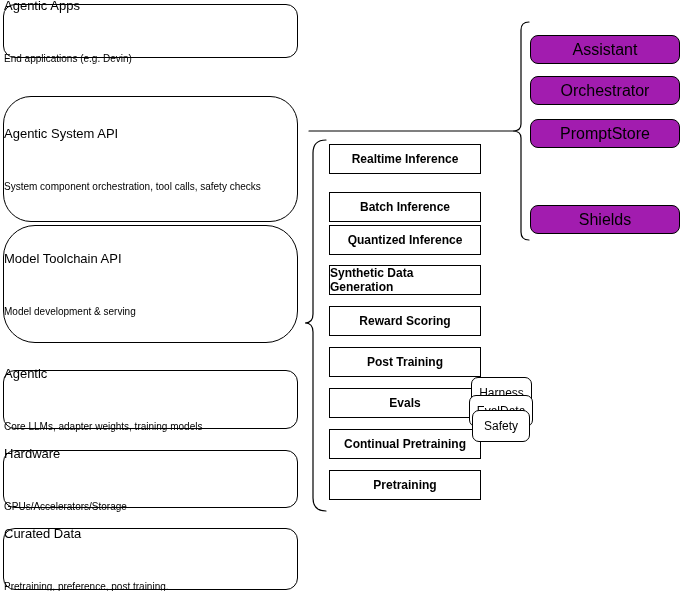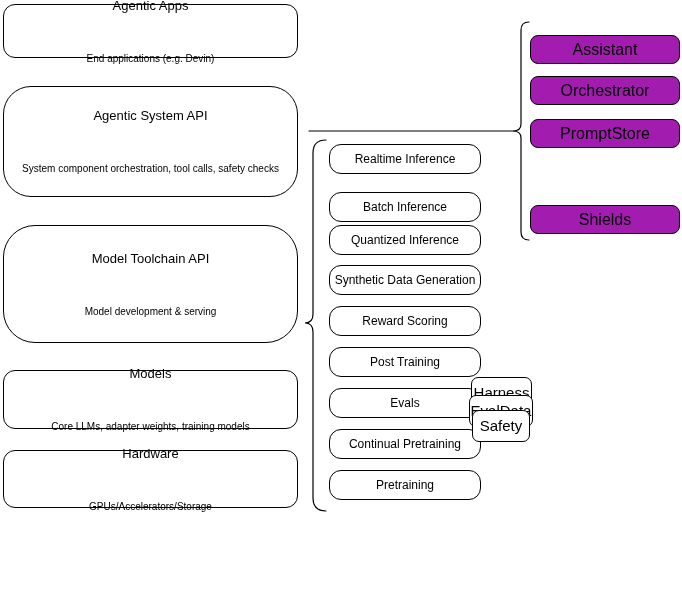--- a/index.html
+++ b/index.html
@@ -8,56 +8,56 @@
     width:682px;height:591px;
     background:#ffffff;
     font-family:"Liberation Sans", sans-serif;
     color:#000;
     overflow:hidden;
   }
   
   .lbox{
     position:absolute;left:3px;width:295px;
     border:1px solid #000;background:#fff;
-    display:flex;flex-direction:column;align-items:center;justify-content:center;
+    display:flex;flex-direction:column;align-items:flex-start;justify-content:center;
     text-align:center;gap:4px;box-sizing:border-box;
   }
   .lbox .title{font-size:13px;line-height:14px;}
   .lbox .subtitle{font-size:10px;line-height:11px;margin-top:36px;}
   #lb0{top:4px;height:54px;border-radius:12px;}
-  #lb1{top:86px;height:111px;border-radius:28px;}
+  #lb1{top:96px;height:126px;border-radius:28px;}
   #lb2{top:225px;height:118px;border-radius:32px;}
   #lb3{top:370px;height:59px;border-radius:12px;}
   #lb4{top:450px;height:58px;border-radius:12px;}
   #lb5{top:528px;height:62px;border-radius:12px;}
   
   .mbox{
     position:absolute;left:329px;width:152px;height:30px;
-    border:1px solid #000;border-radius:12px;background:#fff;
+    border:1px solid #000;border-radius:0;background:#fff;
     display:flex;align-items:center;justify-content:center;
-    font-size:12px;box-sizing:border-box;z-index:1;
+    font-size:12px;box-sizing:border-box;z-index:1;font-weight:bold;
   }
   #mb0{top:144px;} #mb1{top:184px;margin-top:8px;} #mb2{top:225px;}
   #mb3{top:265px;} #mb4{top:306px;} #mb5{top:347px;}
   #mb6{top:388px;} #mb7{top:429px;} #mb8{top:470px;}
   
   .rbox{
     position:absolute;left:530px;width:150px;height:29px;
     border:1px solid #000;border-radius:8px;background:#a21caf;
     display:flex;align-items:center;justify-content:center;
     font-size:16px;box-sizing:border-box;
   }
   #rb0{top:35px;} #rb1{top:76px;} #rb2{top:119px;}
   #rb3{top:162px;} #rb4{top:205px;}
   
   .pill{
     position:absolute;height:32px;
     border:1px solid #000;border-radius:7px;background:#fff;
     display:flex;align-items:center;justify-content:center;
-    font-size:15px;line-height:10px;box-sizing:border-box;z-index:2;
+    font-size:12px;line-height:10px;box-sizing:border-box;z-index:2;
   }
   #pl0{left:471px;top:377px;width:61px;}
   #pl1{left:469px;top:395px;width:64px;}
   #pl2{left:472px;top:410px;width:58px;}
   
   .connectors{position:absolute;left:0;top:0;width:682px;height:591px;z-index:0;}
   .connectors path{fill:none;stroke:#000;stroke-width:1.2;stroke-linecap:round;}
 </style>
 </head>
 <body>
@@ -76,26 +76,30 @@
   </div>
   <div class="lbox" id="lb1">
     <div class="title">Agentic System API</div>
     <div class="subtitle">System component orchestration, tool calls, safety checks</div>
   </div>
   <div class="lbox" id="lb2">
     <div class="title">Model Toolchain API</div>
     <div class="subtitle">Model development &amp; serving</div>
   </div>
   <div class="lbox" id="lb3">
-    <div class="title">Models</div>
+    <div class="title">Agentic</div>
     <div class="subtitle">Core LLMs, adapter weights, training models</div>
   </div>
   <div class="lbox" id="lb4">
     <div class="title">Hardware</div>
     <div class="subtitle">GPUs/Accelerators/Storage</div>
+  </div>
+  <div class="lbox" id="lb5">
+    <div class="title">Curated Data</div>
+    <div class="subtitle">Pretraining, preference, post training.</div>
   </div>
 
   <div class="mbox" id="mb0">Realtime Inference</div>
   <div class="mbox" id="mb1">Batch Inference</div>
   <div class="mbox" id="mb2">Quantized Inference</div>
   <div class="mbox" id="mb3">Synthetic Data Generation</div>
   <div class="mbox" id="mb4">Reward Scoring</div>
   <div class="mbox" id="mb5">Post Training</div>
   <div class="mbox" id="mb6">Evals</div>
   <div class="mbox" id="mb7">Continual Pretraining</div>

